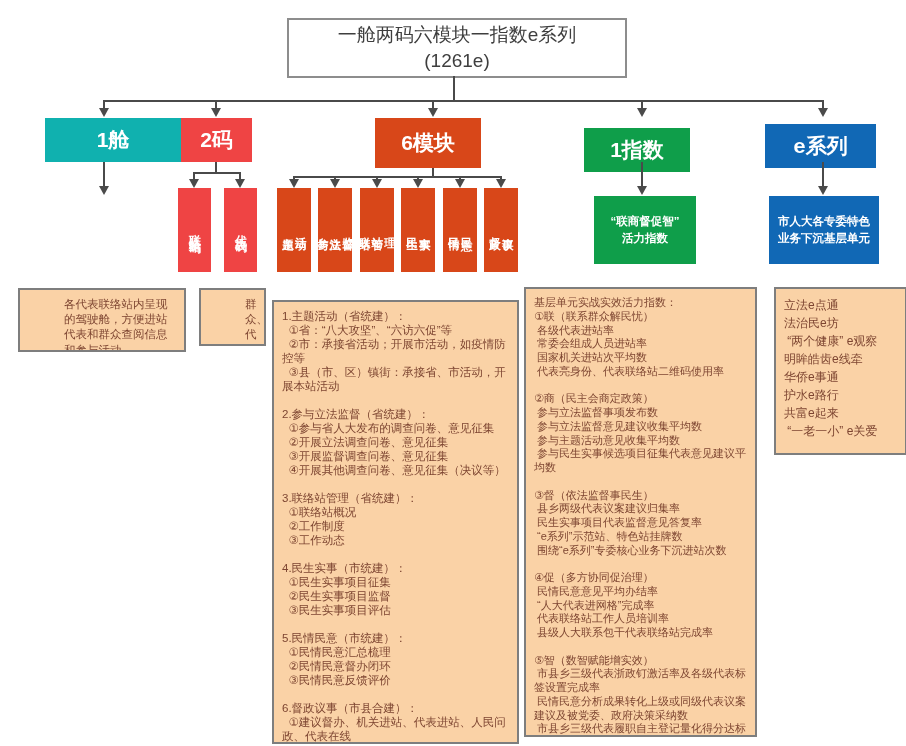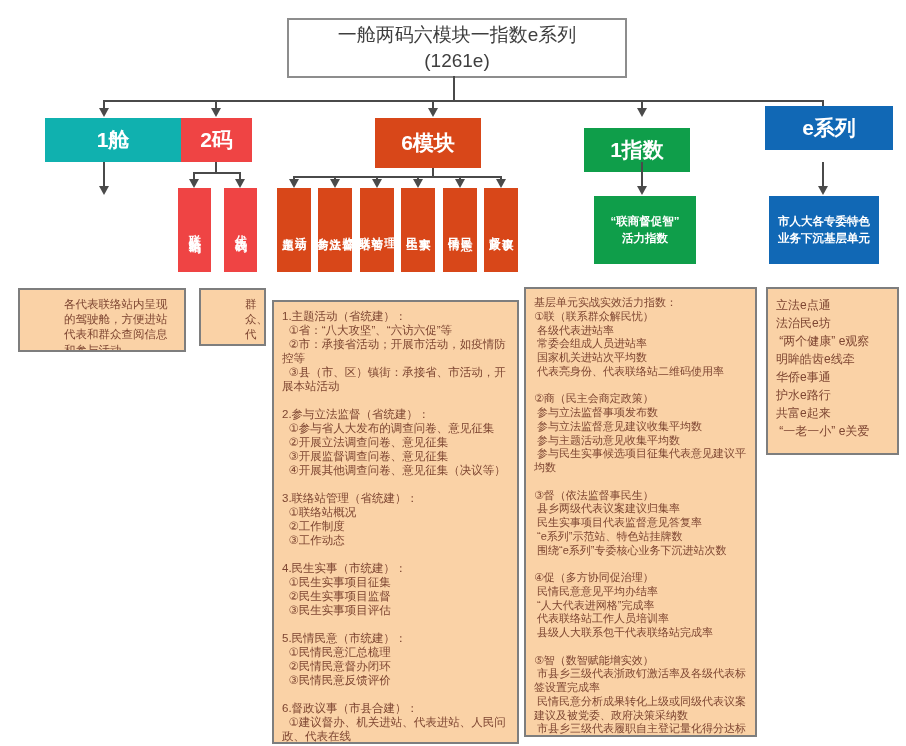--- a/index.html
+++ b/index.html
@@ -38,21 +38,21 @@
     font-size:11.5px;line-height:1.1;letter-spacing:2px;}
   .vone{letter-spacing:3px;font-size:12px;}
 
   
   .note{position:absolute;background:#fad2a6;border:2px solid #7e7e7e;
     color:#7d4531;white-space:pre-wrap;box-sizing:border-box;overflow:hidden;
     padding:7px 8px;}
   .n-small{font-size:11.5px;line-height:1.32;padding-left:44px;}
   .n-list{font-size:11.5px;line-height:1.22;margin-top:13px;}
   .n-index{font-size:11px;line-height:1.25;}
-  .n-e{font-size:12px;line-height:1.5;}
+  .n-e{font-size:12px;line-height:1.5;margin-left:8px;}
 </style>
 </head>
 <body>
 
 <div class="canvas">
 
   <div class="topbox">
     <div>一舱两码六模块一指数e系列</div>
     <div>(1261e)</div>
   </div>
@@ -77,21 +77,21 @@
     </div>
   <div class="hdr c-purple" style="left:181px;width:71px;top:118px;">
       <span>2码</span>
     </div>
   <div class="hdr c-red" style="left:375px;width:106px;top:118px;height:50px;">
       <span>6模块</span>
     </div>
   <div class="hdr c-green" style="left:584px;width:106px;top:128px;">
       <span>1指数</span>
     </div>
-  <div class="hdr c-blue" style="left:765px;width:128px;top:106px;">
+  <div class="hdr c-blue" style="left:765px;width:111px;top:124px;font-family:Liberation Mono, monospace;">
       <span>e系列</span>
     </div>
 
   <div>
 
     <div class="vline" style="left:103px;top:162px;height:24px;"></div>
     <div class="arrow-down" style="left:99px;top:186px;"></div>
 
     <div class="vline" style="left:215px;top:162px;height:12px;"></div>
     <div class="hline" style="left:193px;top:172px;width:48px;"></div>

